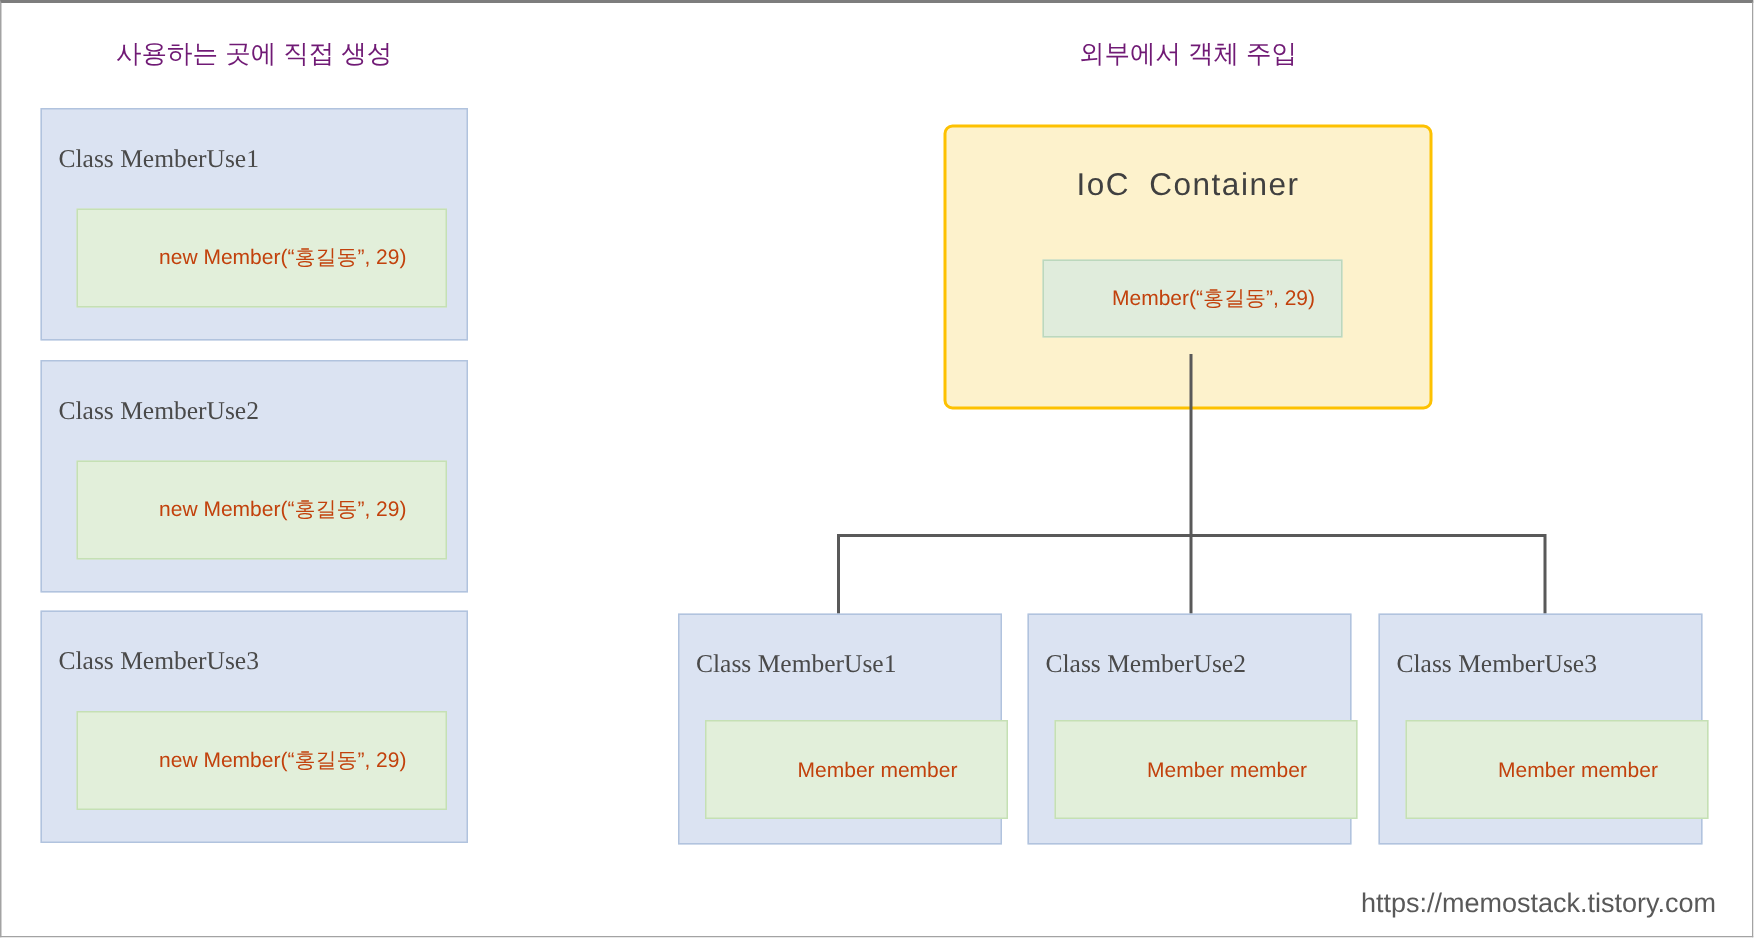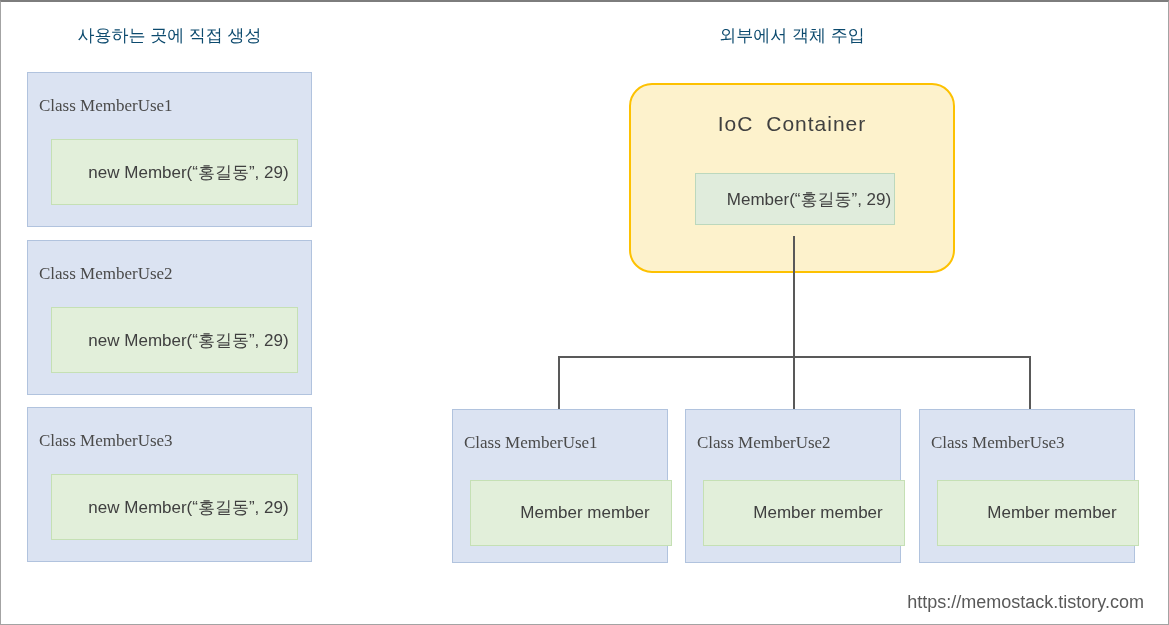--- a/index.html
+++ b/index.html
@@ -26,21 +26,21 @@
     width: 1169px;
     height: 625px;
     background: #ffffff;
     border: 1px solid #a3a3a3;
     border-top: 2px solid #7d7d7d;
   }
   .section-title {
     position: absolute;
     top: 22px;
     font-size: 17px;
-    color: #0c4a6e;
+    color: #701a75;
     text-align: center;
   }
   .title-left { left: 26px; width: 285px; }
   .title-right { left: 628px; width: 326px; }
 
   .class-box {
     position: absolute;
     background: var(--class-box-fill);
     border: 1px solid var(--class-box-border);
   }
@@ -53,43 +53,43 @@
     white-space: nowrap;
     font-family: Liberation Serif, serif;
   }
   .member-box {
     position: absolute;
     background: var(--member-box-fill);
     border: 1px solid var(--member-box-border);
     display: flex;
     align-items: center;
     justify-content: center;
-    font-size: 17px;
-    color: #404040;
+    font-size: 14px;
+    color: #c2410c;
     white-space: nowrap;
     padding-left: 28px;
   }
 
   
   .left-class { left: 26px; width: 285px; height: 155px; }
   .left-class .member-box { left: 23px; top: 66px; width: 247px; height: 66px; }
   #left-class-0 { top: 70px; }
   #left-class-1 { top: 238px; }
   #left-class-2 { top: 405px; }
 
   
   .ioc-container {
     position: absolute;
     left: 628px;
     top: 81px;
     width: 326px;
     height: 190px;
     background: var(--container-fill);
     border: 2px solid var(--container-border);
-    border-radius: 23px;
+    border-radius: 6px;
   }
   .ioc-title {
     position: absolute;
     top: 27px;
     left: 0;
     width: 100%;
     text-align: center;
     font-size: 21px;
     letter-spacing: 1px;
     color: #404040;

